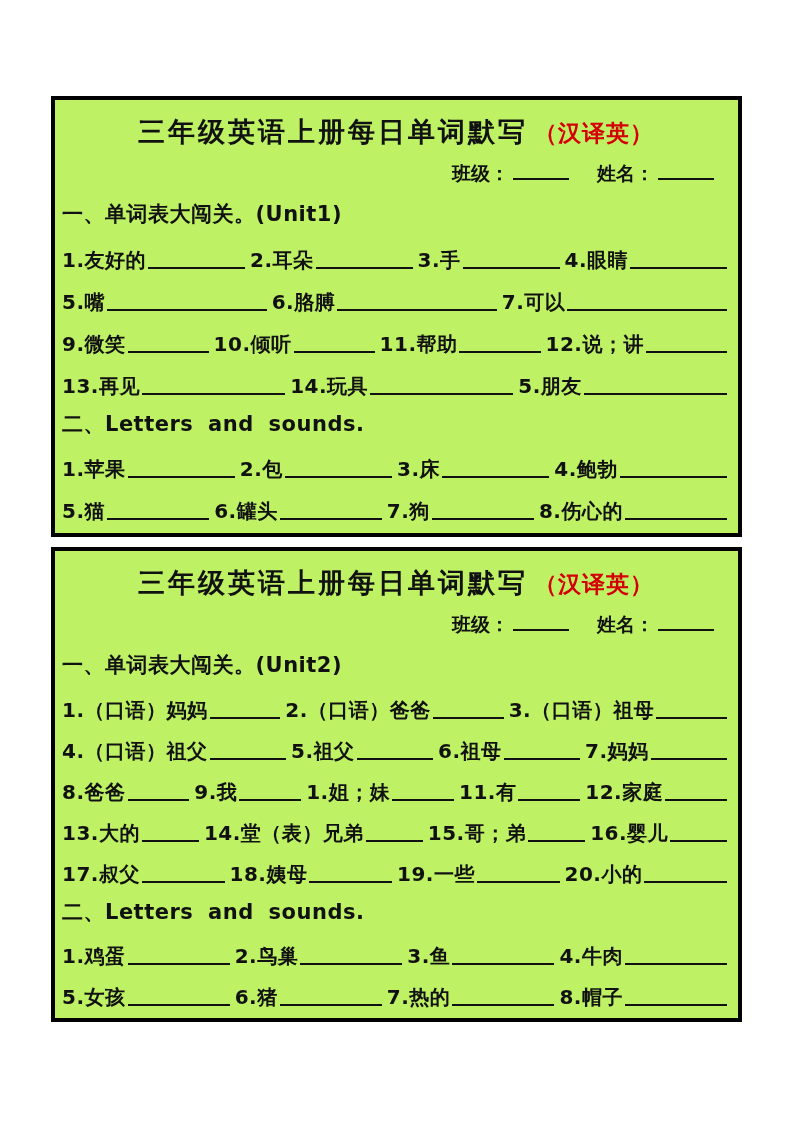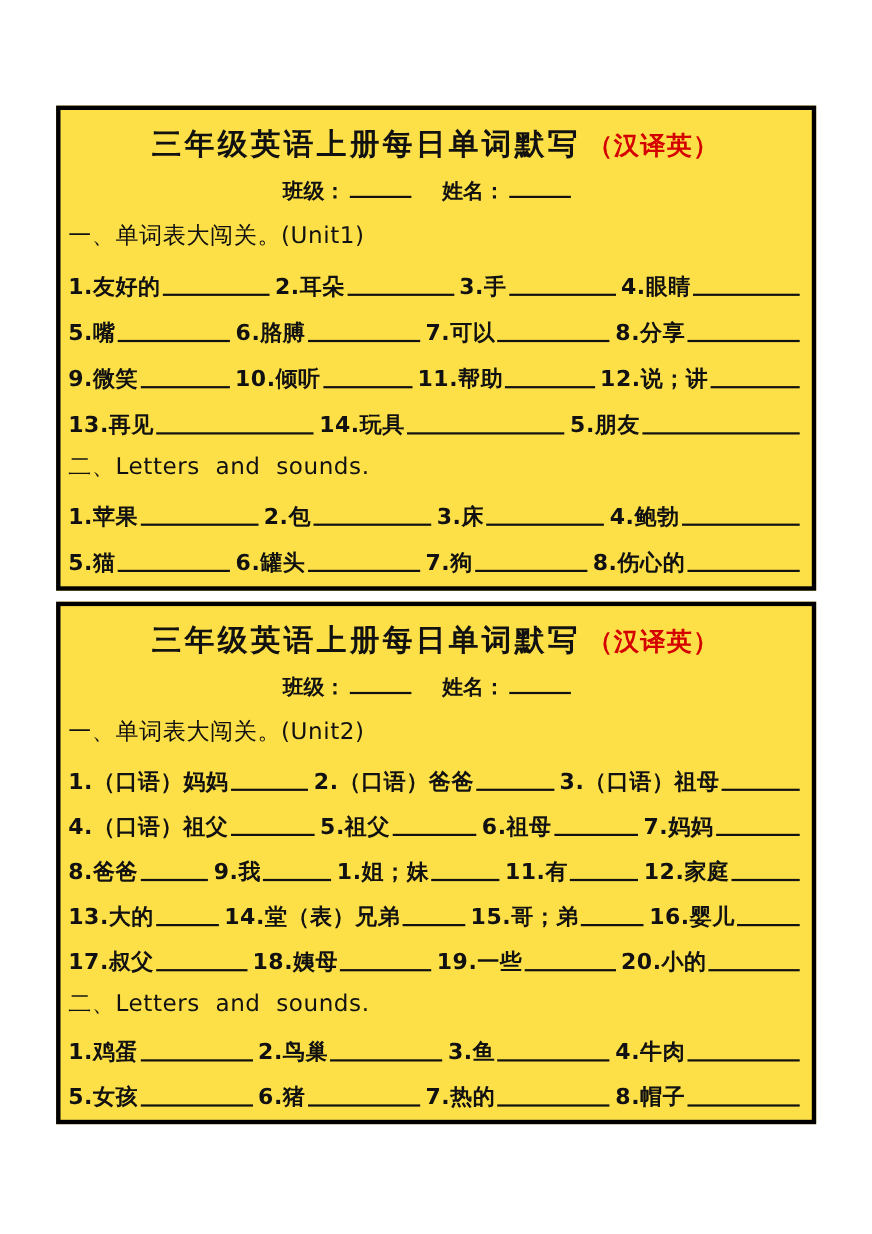--- a/index.html
+++ b/index.html
@@ -14,21 +14,21 @@
     overflow: hidden;
     font-family: "DejaVu Sans", "Liberation Sans", sans-serif;
     color: #111111;
   }
   .sheet {
     position: absolute;
     left: 51px;
     width: 691px;
     box-sizing: border-box;
     border: 4px solid #000000;
-    background: #fde047;
+    background: #bef264;
     padding: 6px 8px 6px 7px;
     overflow: hidden;
   }
   .sheet1 { top: 96px;  height: 441px; }
   .sheet2 { top: 547px; height: 475px; }
 
   .title-line {
     text-align: center;
     font-size: 27px;
     font-weight: bold;
@@ -38,41 +38,41 @@
     white-space: nowrap;
   }
   .title-tag {
     font-size: 23px;
     font-weight: bold;
     letter-spacing: 1px;
     margin-left: 6px;
   }
 
   .idline {
-    text-align: center;
+    text-align: right;
     font-size: 19px;
     font-weight: bold;
     padding-right: 12px;
     margin-top: 12px;
     height: 28px;
     white-space: nowrap;
   }
   .idblank {
     display: inline-block;
     width: 56px;
     height: 17px;
     border-bottom: 2px solid #111111;
     margin: 0 4px;
     vertical-align: baseline;
   }
   .idblank.first { margin-right: 28px; }
 
   .heading {
     font-size: 21px;
-    font-weight: normal;
+    font-weight: bold;
     margin-top: 10px;
     line-height: 1.5;
     word-spacing: 7px;
     letter-spacing: 0.5px;
     white-space: nowrap;
   }
 
   .row {
     display: flex;
     align-items: flex-end;
@@ -139,24 +139,20 @@
           <span class="blank"></span>
         </span>
         <span class="witem">
           <span class="wlabel">6.胳膊</span>
           <span class="blank"></span>
         </span>
         <span class="witem">
           <span class="wlabel">7.可以</span>
           <span class="blank"></span>
         </span>
-        <span class="witem">
-          <span class="wlabel">8.分享</span>
-          <span class="blank"></span>
-        </span>
       </div>
       <div class="row">
         <span class="witem">
           <span class="wlabel">9.微笑</span>
           <span class="blank"></span>
         </span>
         <span class="witem">
           <span class="wlabel">10.倾听</span>
           <span class="blank"></span>
         </span>

